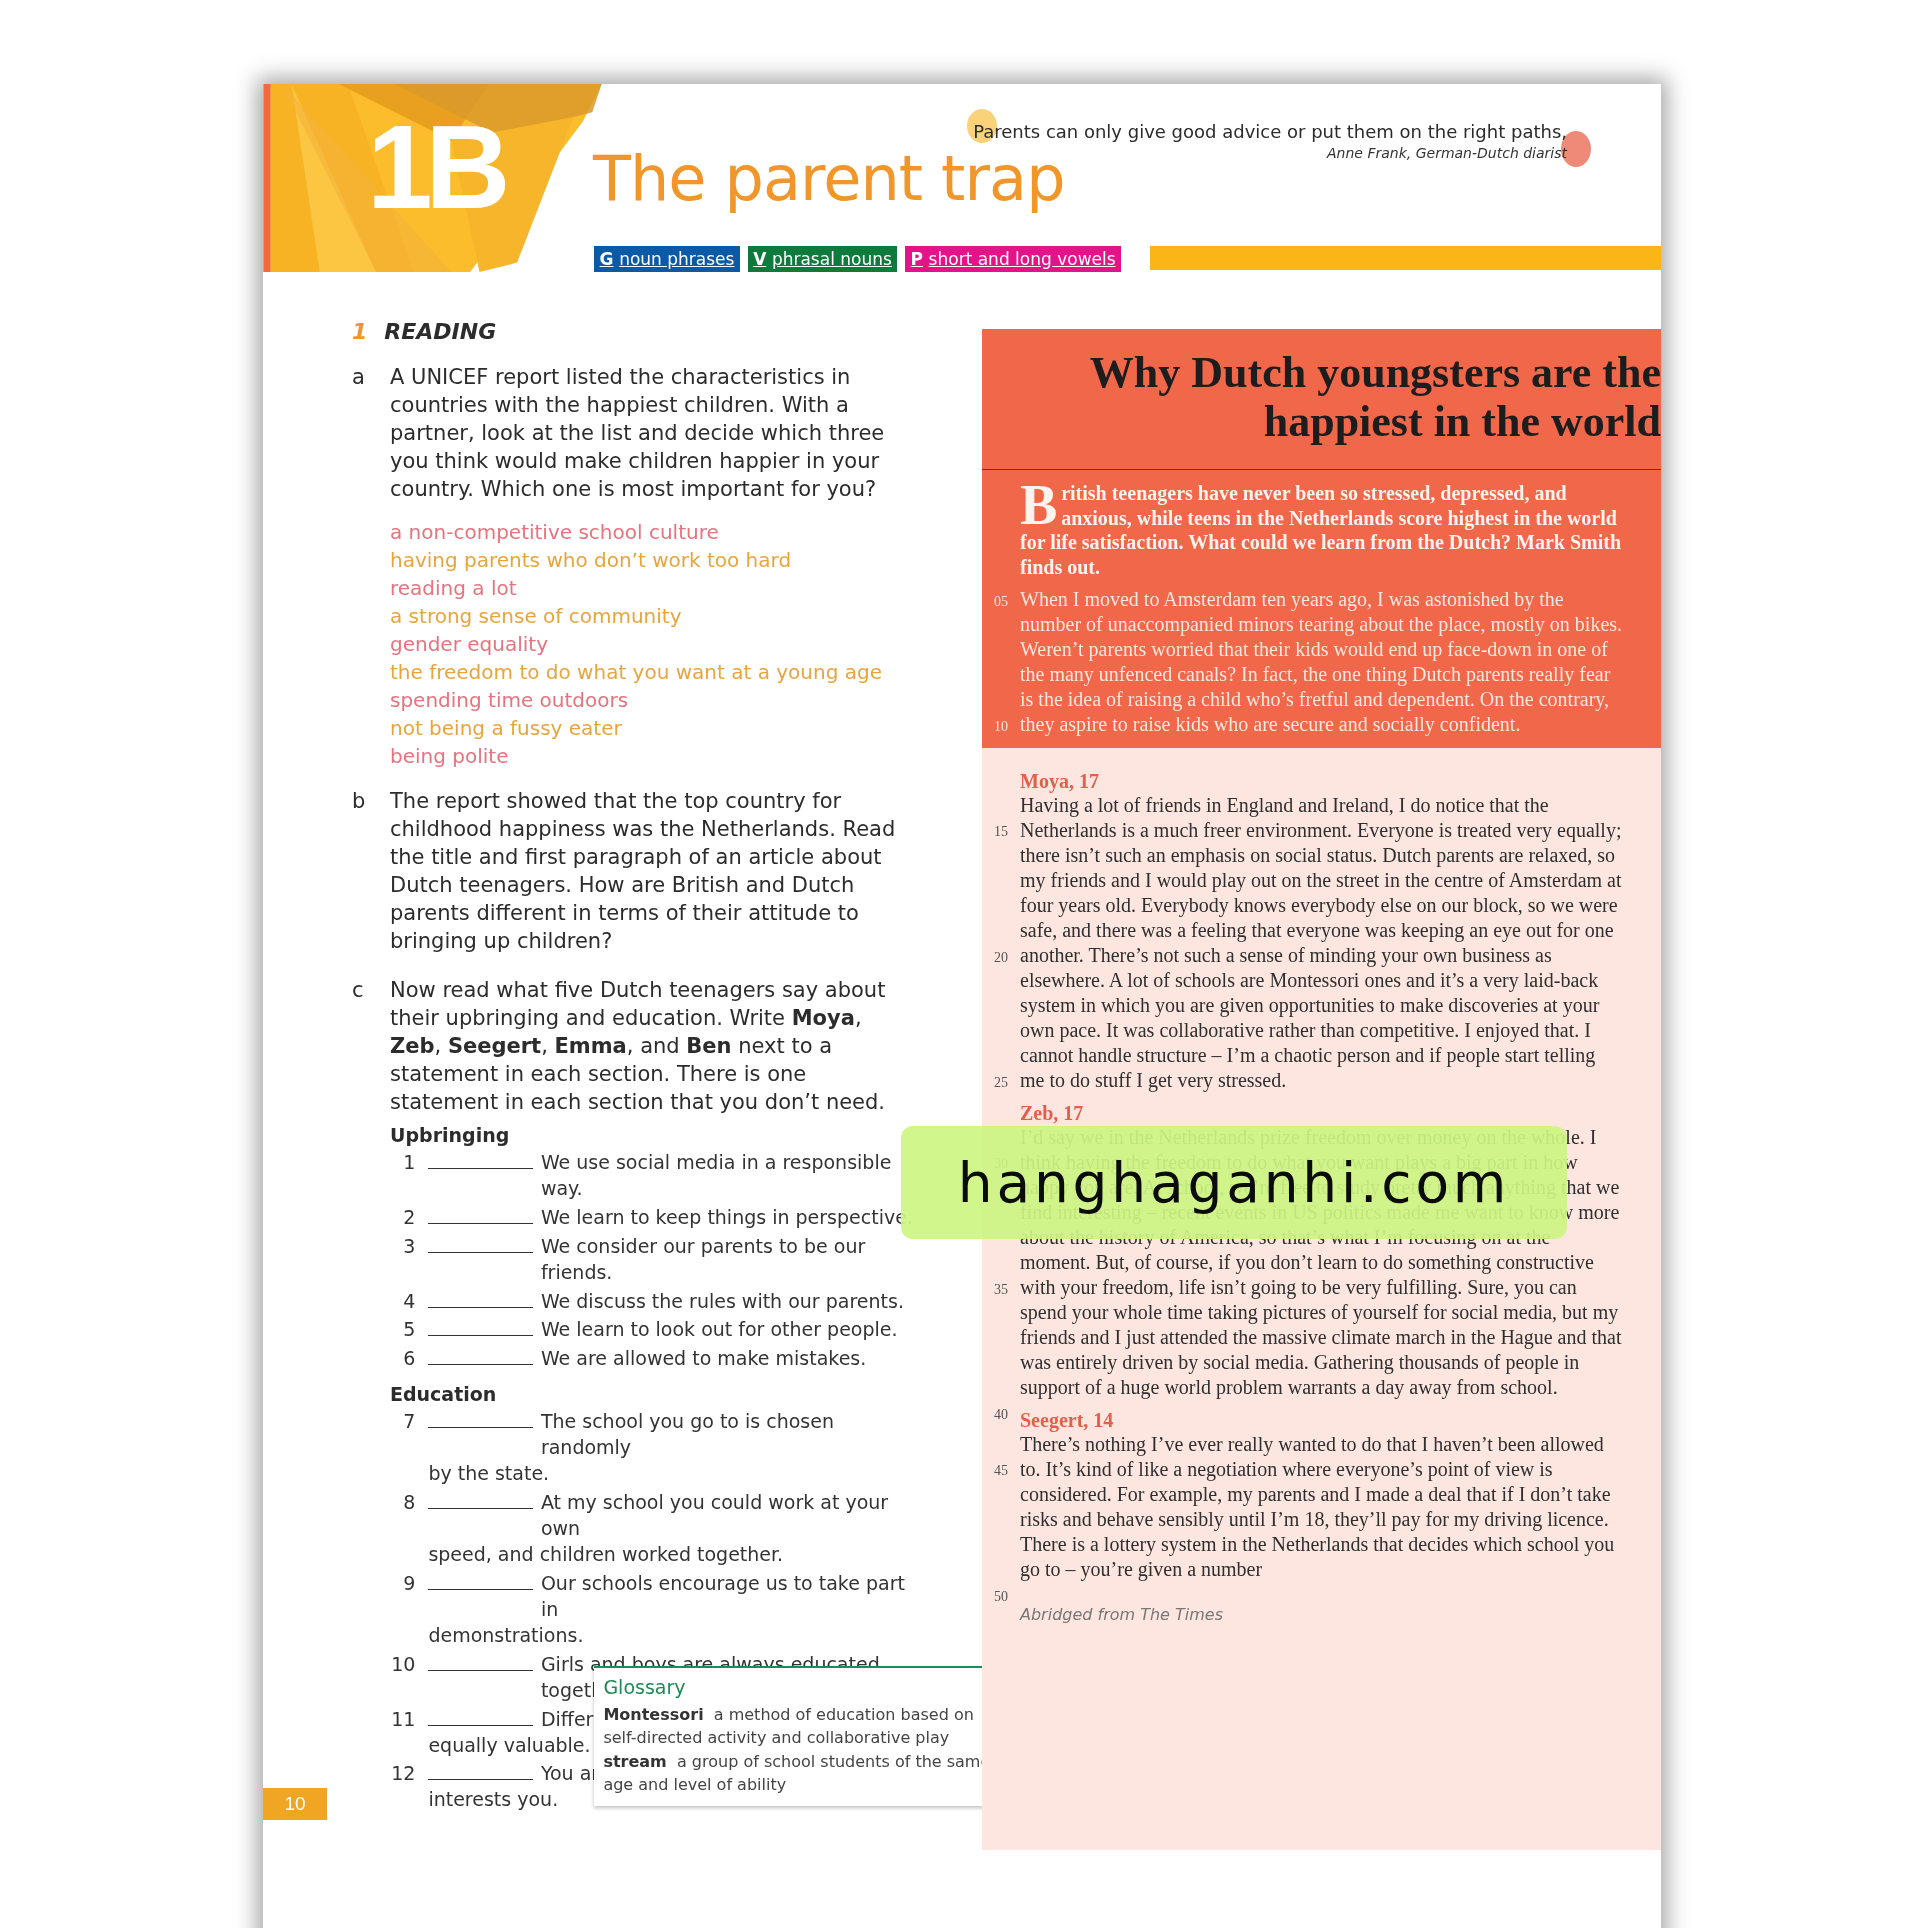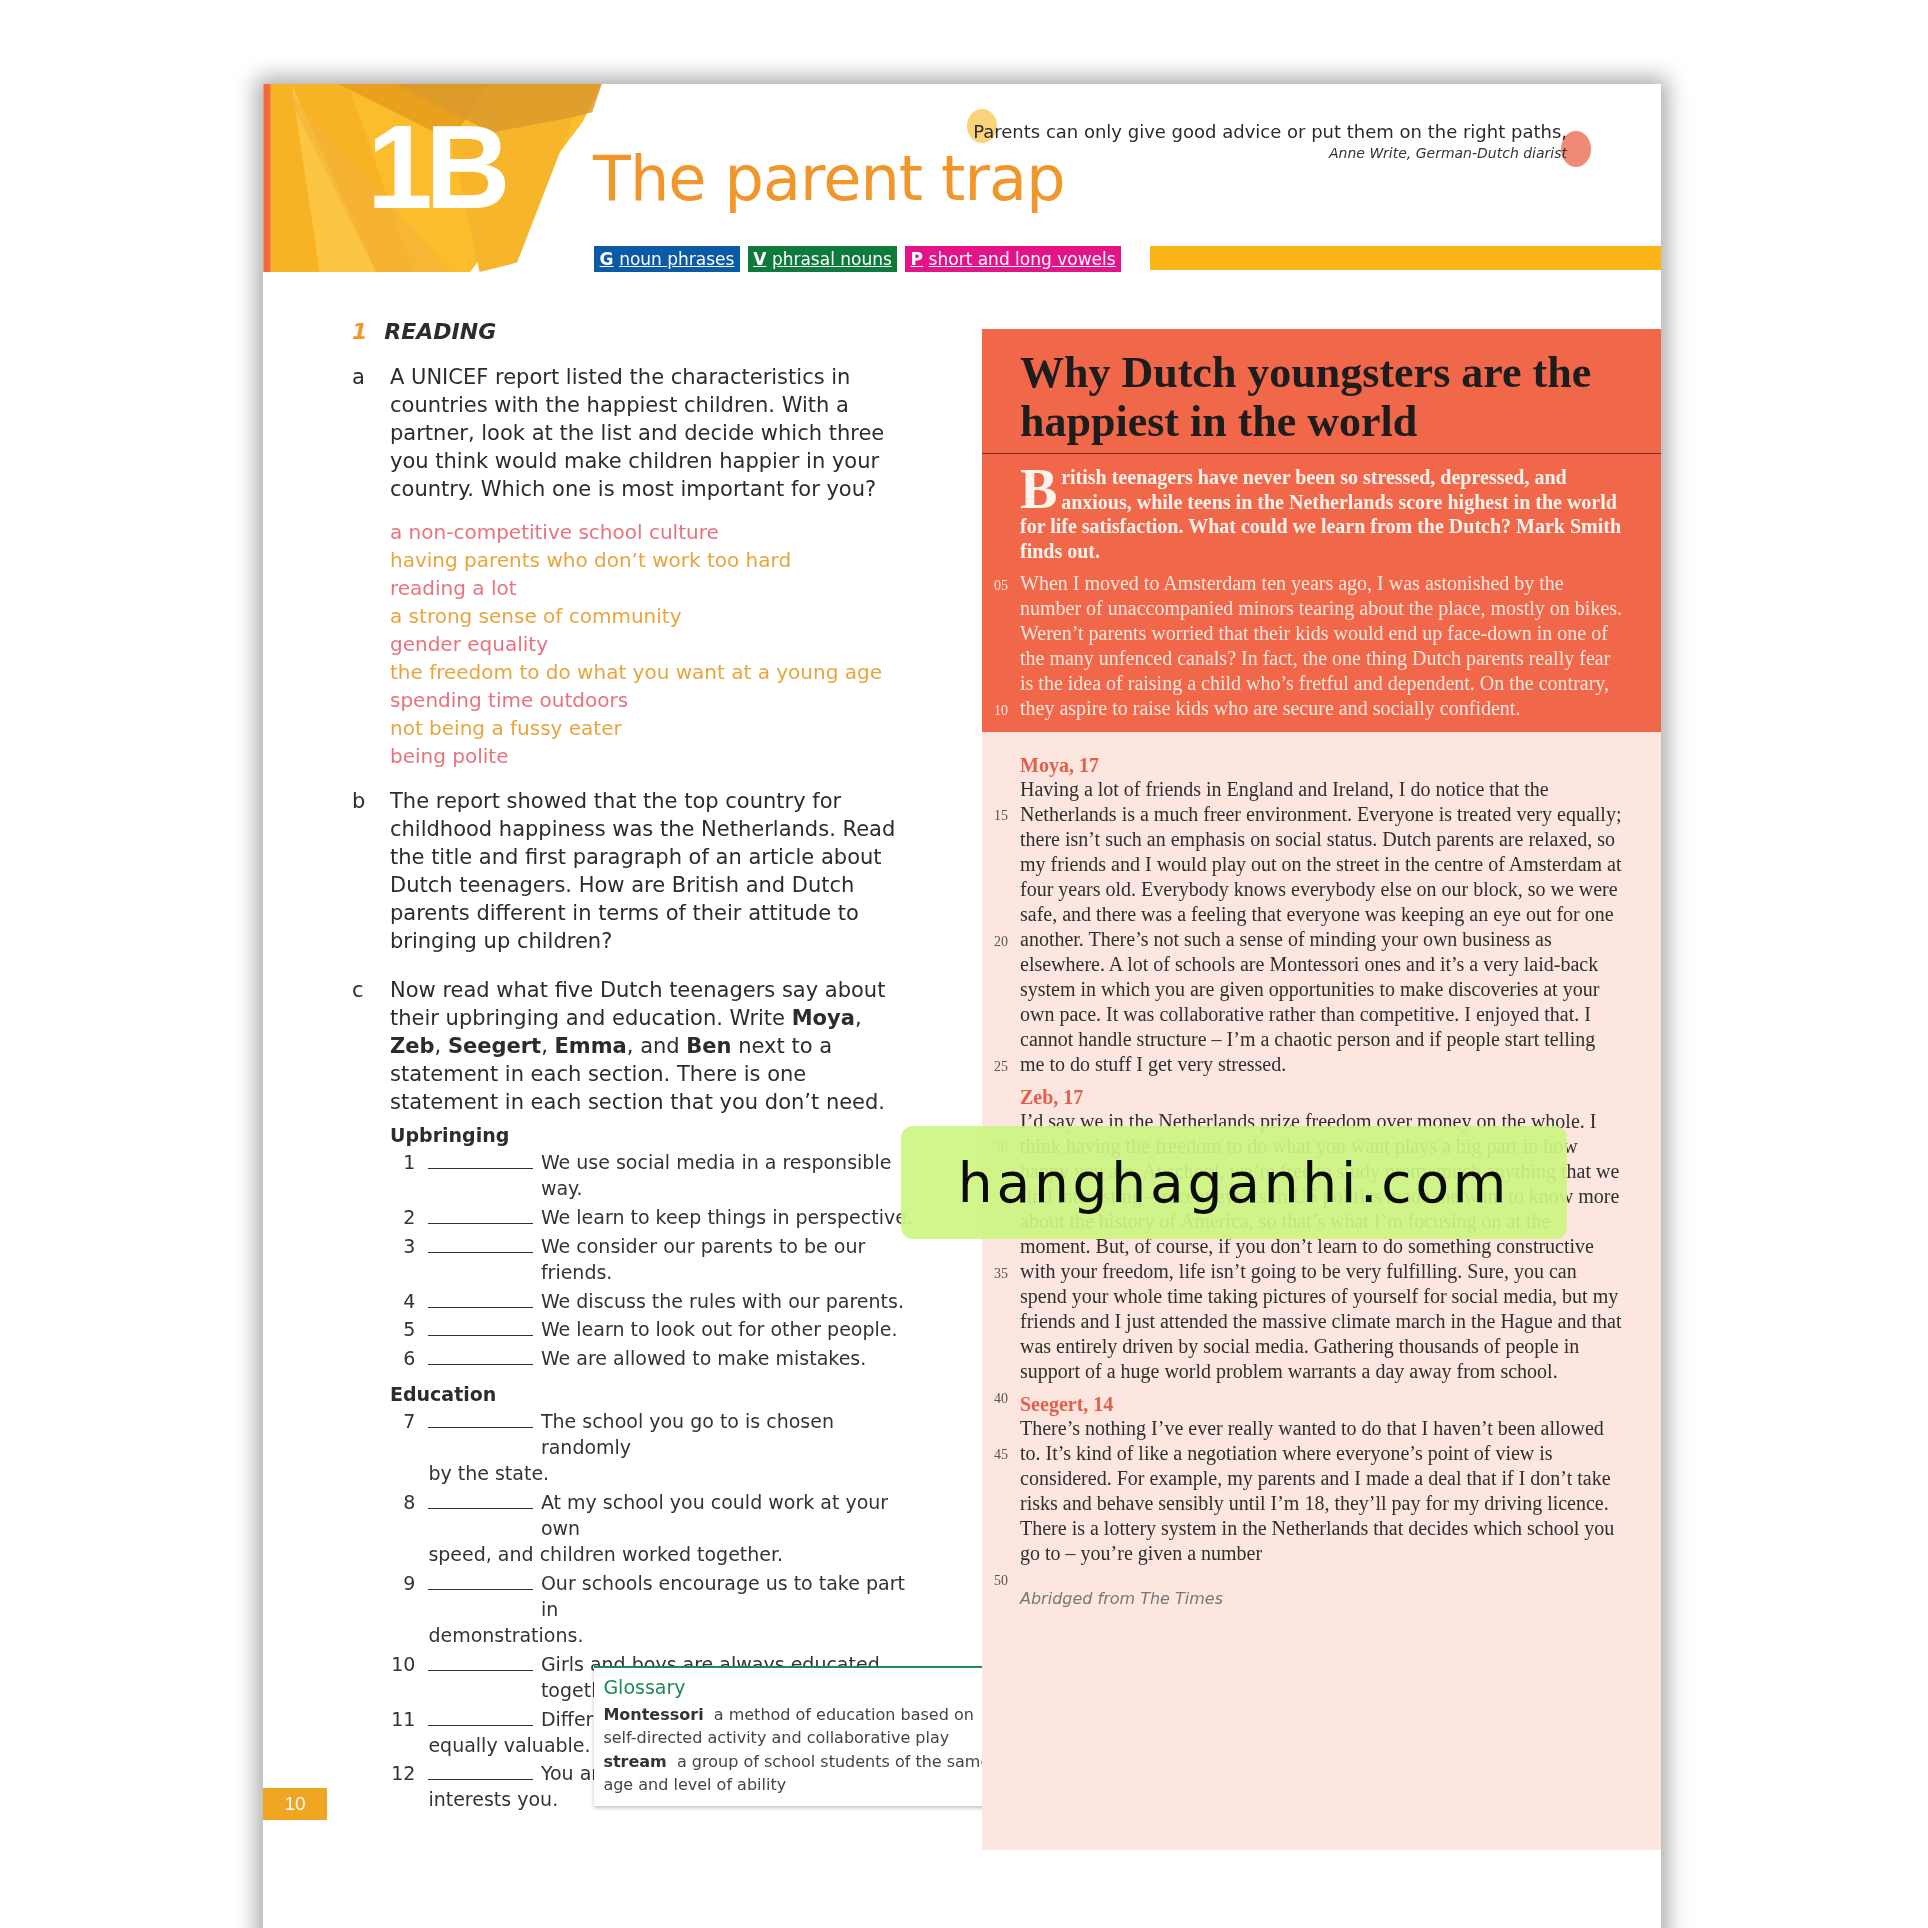--- a/index.html
+++ b/index.html
@@ -62,21 +62,21 @@
     box-shadow: 0 1.9px 3.8px rgba(0,0,0,0.25); background: #fff; padding: 7.5px 9.4px 9.4px 9.4px;
     font-family: "DejaVu Sans", sans-serif; font-size: 16px; line-height: 23.5px; color: #444;
   }
   .glossary .gh { color: #1e8a57; font-size: 19px; margin-bottom: 3.8px; }
   .glossary b { color: #333; }
   .page-no { position: absolute; left: 0; top: 1704px; width: 64px; height: 32px; background: #f0a623; color: #fff; font-size: 19px; text-align: center; line-height: 32px; }
 
   
   .article { position: absolute; left: 719px; top: 245px; width: 679px; height: 1521px; background: #fde6e0; }
   .art-top { background: #f1674a; padding: 19px 38px 11.3px 38px; }
-  .art-title { font-family: "Liberation Serif", "DejaVu Serif", serif; font-weight: bold; font-size: 44px; line-height: 49px; color: #1d1d1d; margin: 0; padding-bottom: 7px; border-bottom: 1.9px solid #7a2b1e; margin-left: -38px; margin-right: -38px; padding-left: 38px; }
+  .art-title { font-family: "Liberation Serif", "DejaVu Serif", serif; font-weight: bold; font-size: 44px; line-height: 49px; color: #1d1d1d; margin: 0; padding-bottom: 23px; border-bottom: 1.9px solid #7a2b1e; margin-left: -38px; margin-right: -38px; padding-left: 38px; text-align: right; }
   .lede { font-family: "Liberation Serif", serif; font-weight: bold; color: #fff3ee; font-size: 20px; line-height: 24.5px; margin-top: 11.3px; }
   .lede .drop { float: left; font-size: 56px; line-height: 45px; margin-right: 3.8px; margin-top: 1.9px; }
   .para { font-family: "Liberation Serif", serif; font-size: 20px; line-height: 25px; position: relative; }
   .art-top .para { color: #fde7de; margin-top: 7.5px; }
   .art-body { padding: 13px 38px 9.4px 38px; }
   .art-body .para { color: #2f2f2f; }
   .ln { position: absolute; left: -26px; font-size: 14px; color: #555; }
   .art-top .ln { color: #fde7de; }
   .speaker { font-family: "Liberation Serif", serif; font-weight: bold; color: #e2604a; font-size: 20px; line-height: 24.5px; margin-top: 7.5px; }
   .source { font-family: "DejaVu Sans", sans-serif; font-style: italic; font-size: 16px; color: #777; margin-top: 22.6px; }
@@ -105,21 +105,21 @@
       <polygon points="20,0 200,200 120,200" fill="#f3b33a" opacity="0.6"></polygon>
     </svg>
   </div>
   <div class="unit-num">1B</div>
   <div class="title">The parent trap</div>
 
   <div class="qdot1"></div>
   <div class="qdot2"></div>
   <div class="quote">
     <div>Parents can only give good advice or put them on the right paths,</div>
-    <div class="attr">Anne Write, German-Dutch diarist</div>
+    <div class="attr">Anne Frank, German-Dutch diarist</div>
   </div>
 
   <div class="tags">
     <div class="tag g"><b>G</b><span>noun phrases</span></div>
     <div class="tag v"><b>V</b><span>phrasal nouns</span></div>
     <div class="tag p"><b>P</b><span>short and long vowels</span></div>
   </div>
   <div class="yellow-bar"></div>
 
   <div class="left">

